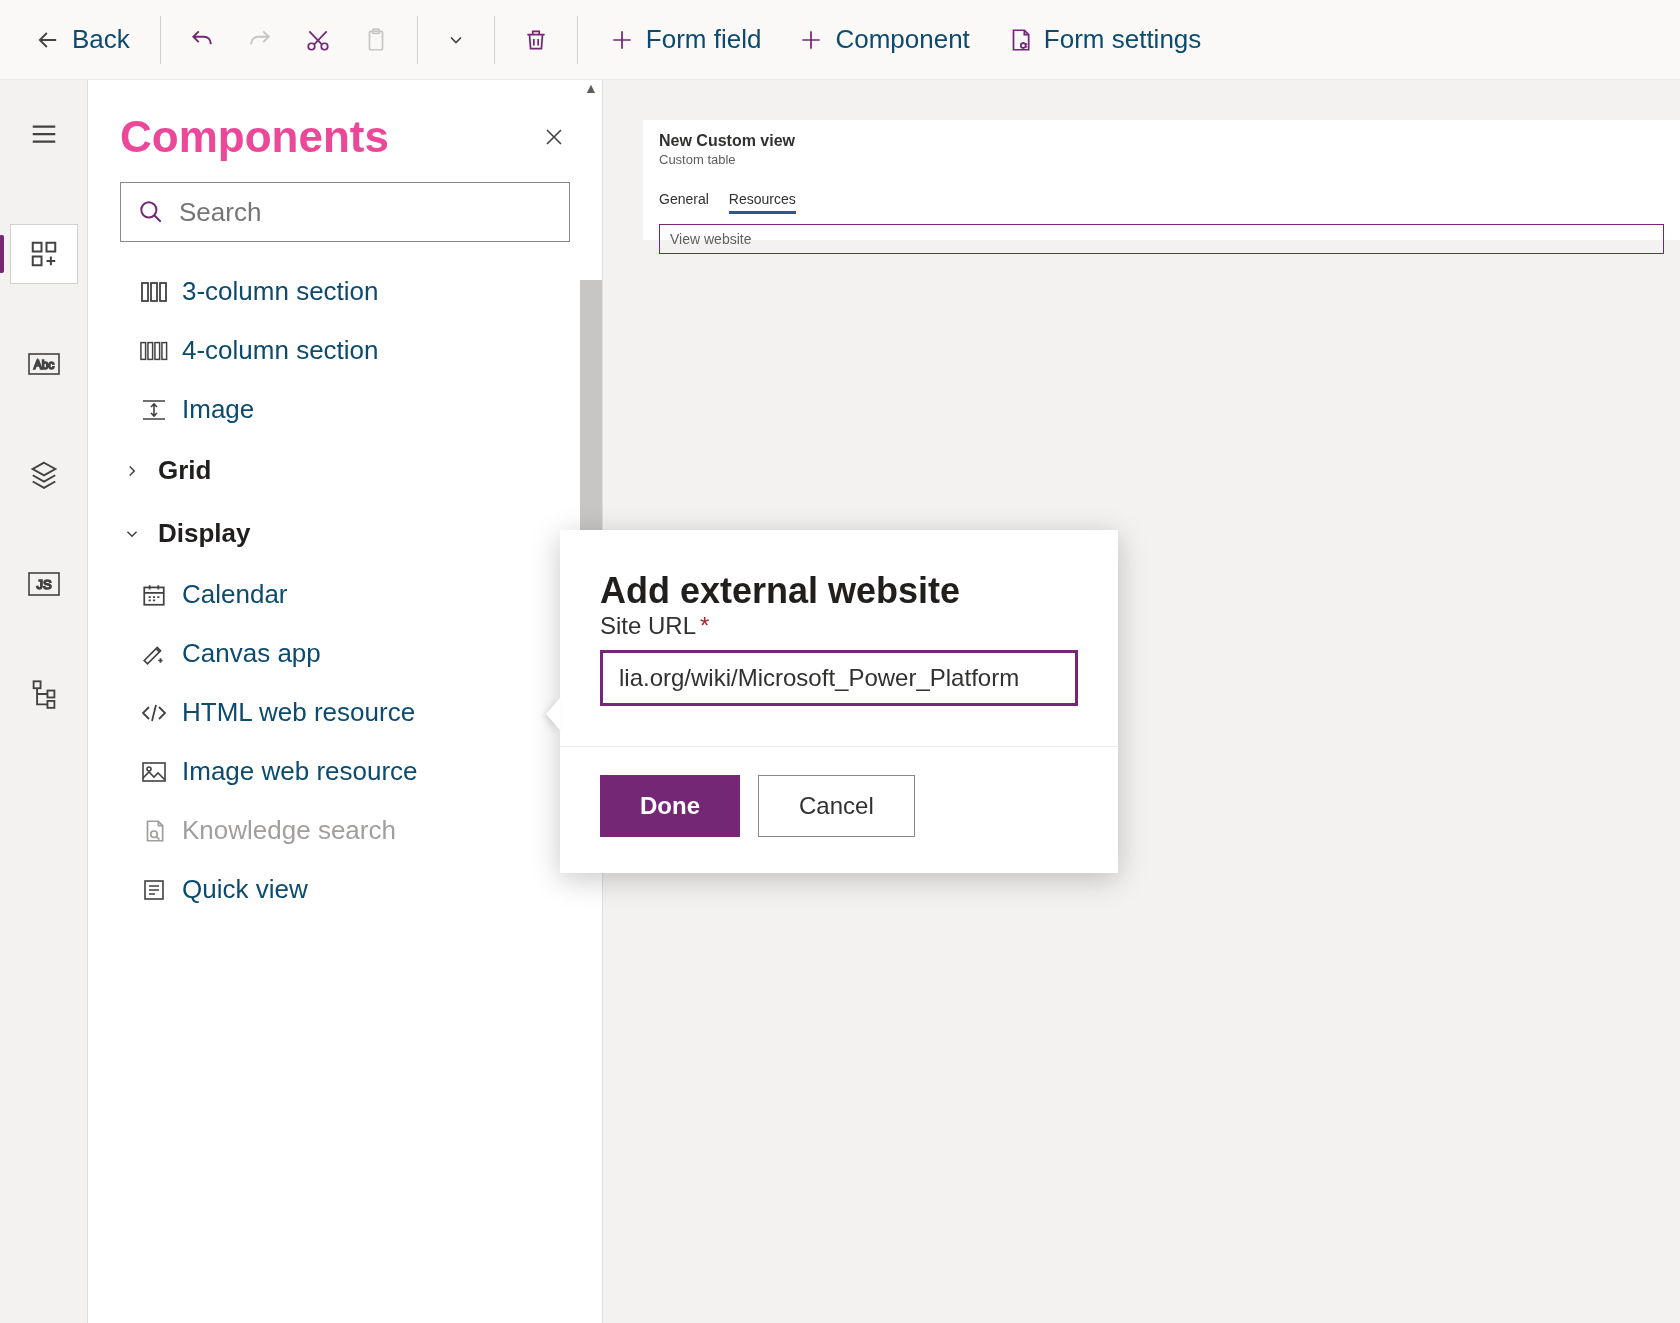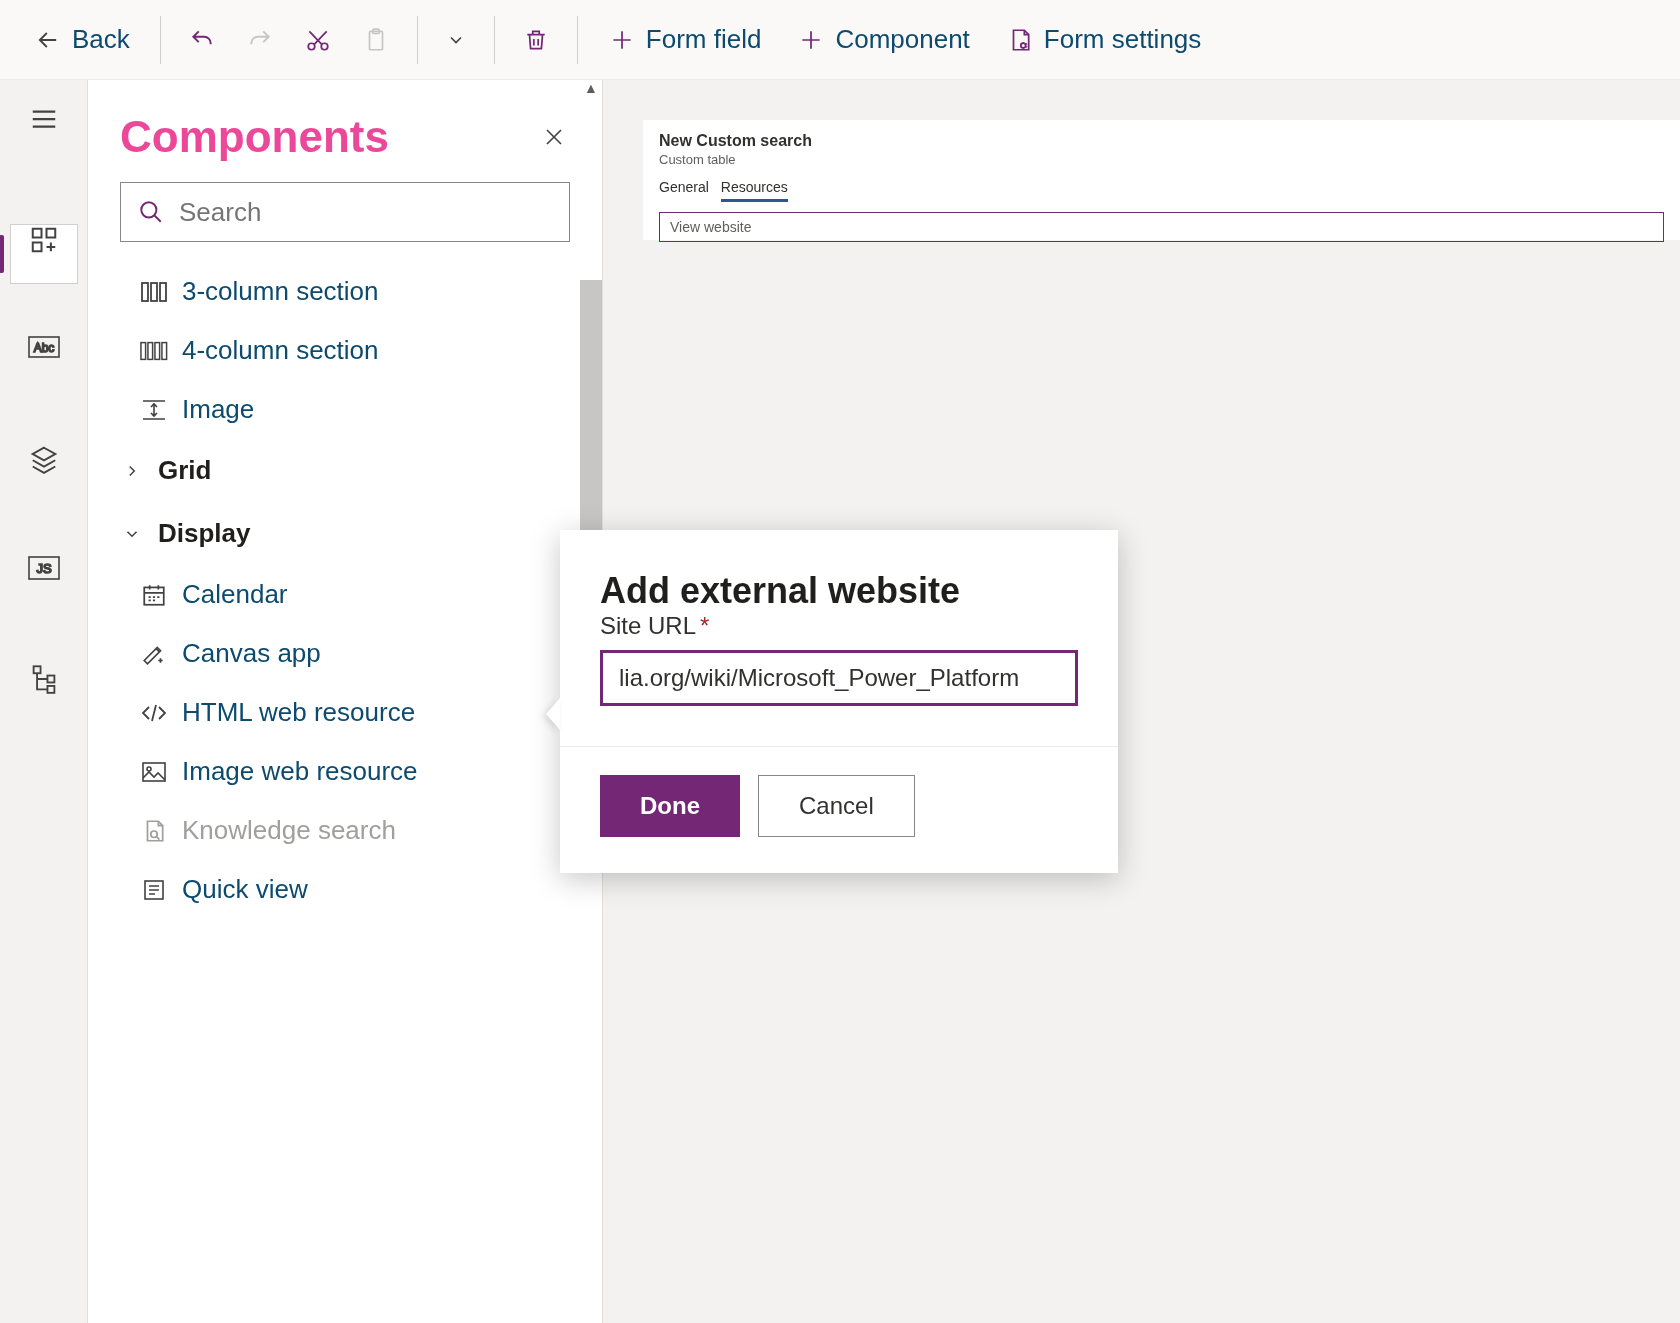--- a/index.html
+++ b/index.html
@@ -11,21 +11,21 @@
     .toolbar-icon-only { padding: 8px 12px; }
     .toolbar-sep { width: 1px; height: 48px; background: #d1cfce; margin: 0 8px; }
     .purple-icon { color: #742774; }
     .muted-icon { color: #a19f9d; }
     
     
     .main { display: flex; height: calc(100% - 80px); }
     
     
     .left-rail { width: 88px; background: #f3f2f1; border-right: 1px solid #e1dfdd; display: flex; flex-direction: column; align-items: center; padding-top: 24px; gap: 50px; }
-    .rail-item { width: 68px; height: 60px; display: flex; align-items: flex-start; justify-content: center; cursor: pointer; color: #424242; position: relative; }
+    .rail-item { width: 68px; height: 60px; display: flex; align-items: center; justify-content: center; cursor: pointer; color: #424242; position: relative; }
     .rail-item.active { background: white; border: 1px solid #d2d0ce; }
     .rail-item.active::before { content: ''; position: absolute; left: -12px; top: 10px; bottom: 10px; width: 5px; background: #742774; border-radius: 2px; }
     
     
     .components-panel { width: 515px; background: white; border-right: 1px solid #e1dfdd; display: flex; flex-direction: column; position: relative; }
     .panel-header { display: flex; align-items: center; justify-content: space-between; padding: 32px 32px 20px 32px; }
     .panel-title { font-size: 44px; font-weight: 700; color: #ec4899; text-align: right; }
     .close-x { font-size: 28px; color: #424242; cursor: pointer; padding: 4px; }
     
     .search-box { margin: 0 32px 12px 32px; border: 1px solid #8a8886; height: 60px; display: flex; align-items: center; padding: 0 16px; gap: 14px; }
@@ -39,21 +39,21 @@
     
     .item-icon { width: 28px; height: 28px; display: inline-flex; align-items: center; justify-content: center; flex-shrink: 0; }
     .scrollbar-thumb { position: absolute; right: 0; top: 200px; width: 22px; height: 380px; background: #c8c6c4; }
     .scroll-arrow-up { position: absolute; right: 2px; top: 0; width: 18px; height: 18px; color: #605e5c; font-size: 14px; text-align: center; }
     
     
     .canvas-area { flex: 1; background: #f3f2f1; padding: 40px 0 0 40px; }
     .form-canvas { background: white; width: 100%; height: 120px; padding: 12px 16px; position: relative; }
     .form-title { font-size: 16px; font-weight: 600; color: #323130; }
     .form-subtitle { font-size: 13px; color: #605e5c; margin-top: 2px; }
-    .form-tabs { display: flex; gap: 12px; margin-top: 12px; font-size: 14px; }
+    .form-tabs { display: flex; gap: 20px; margin-top: 24px; font-size: 14px; }
     .form-tab { color: #323130; padding-bottom: 4px; cursor: pointer; }
     .form-tab.active { border-bottom: 3px solid #2b5797; color: #323130; font-weight: 400; }
     .form-section { border: 1px solid #742774; padding: 6px 10px; margin-top: 10px; font-size: 14px; color: #605e5c; }
     
     
     .flyout { position: absolute; left: 560px; top: 530px; width: 558px; background: white; box-shadow: 0 6px 28px rgba(0,0,0,0.22); padding: 40px 40px 36px 40px; z-index: 100; }
     .flyout::before { content: ''; position: absolute; left: -14px; top: 168px; width: 0; height: 0; border-top: 16px solid transparent; border-bottom: 16px solid transparent; border-right: 14px solid white; filter: drop-shadow(-3px 2px 3px rgba(0,0,0,0.12)); }
     .flyout-title { font-size: 36px; font-weight: 600; color: #201f1e; }
     .flyout-label { font-size: 24px; color: #323130; margin-bottom: 10px; display: block; }
     .flyout-label .req { color: #a4262c; margin-left: 4px; }
@@ -309,21 +309,21 @@
             </svg>
           </span>
         <span>Quick view</span>
       </div>
     </div>
     <div class="scrollbar-thumb"></div>
   </div>
 
   <div class="canvas-area">
     <div class="form-canvas">
-      <div class="form-title">New Custom search</div>
+      <div class="form-title">New Custom view</div>
       <div class="form-subtitle">Custom table</div>
       <div class="form-tabs">
         <div class="form-tab">General</div>
         <div class="form-tab active">Resources</div>
       </div>
       <div class="form-section">View website</div>
     </div>
   </div>
 
 </div>

